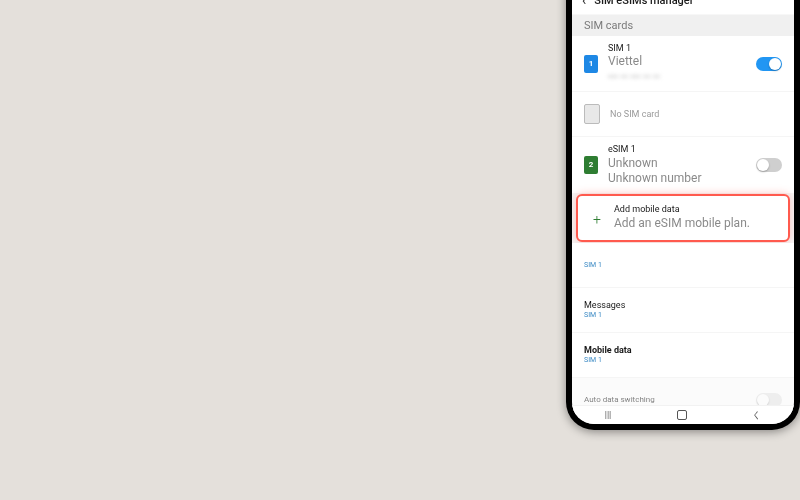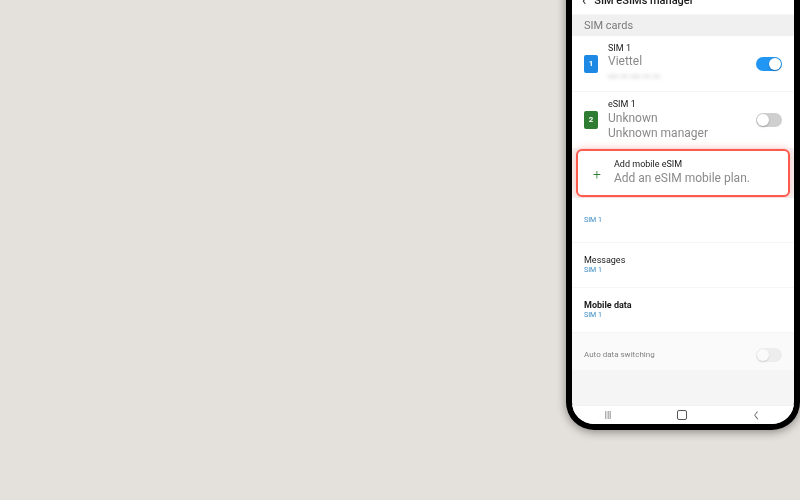--- a/index.html
+++ b/index.html
@@ -71,37 +71,43 @@
         <div class="row">
           <div class="sim-ic b">1</div>
           <div class="info">
             <div class="name">SIM 1</div>
             <div class="sub">Viettel</div>
             <div class="sub blurred">--- -- --- -- --</div>
           </div>
           <div class="toggle on"></div>
         </div>
 
+        <div class="row">
+          <div class="sim-ic e"></div>
+          <div class="info">
+            <div class="name" style="color:#9a9a9a">No SIM card</div>
+          </div>
+        </div>
 
 
         <div class="row">
           <div class="sim-ic g">2</div>
           <div class="info">
             <div class="name">eSIM 1</div>
             <div class="sub">Unknown</div>
-            <div class="sub">Unknown manager</div>
+            <div class="sub">Unknown number</div>
           </div>
           <div class="toggle off"></div>
         </div>
 
         <div class="highlight">
           <div class="row">
             <div class="plus-ic">+</div>
             <div class="info">
-              <div class="name">Add mobile eSIM</div>
+              <div class="name">Add mobile data</div>
               <div class="sub">Add an eSIM mobile plan.</div>
             </div>
           </div>
         </div>
 
 
         <div class="row calls">
           <div class="info">
             <div class="val">SIM 1</div>
           </div>

